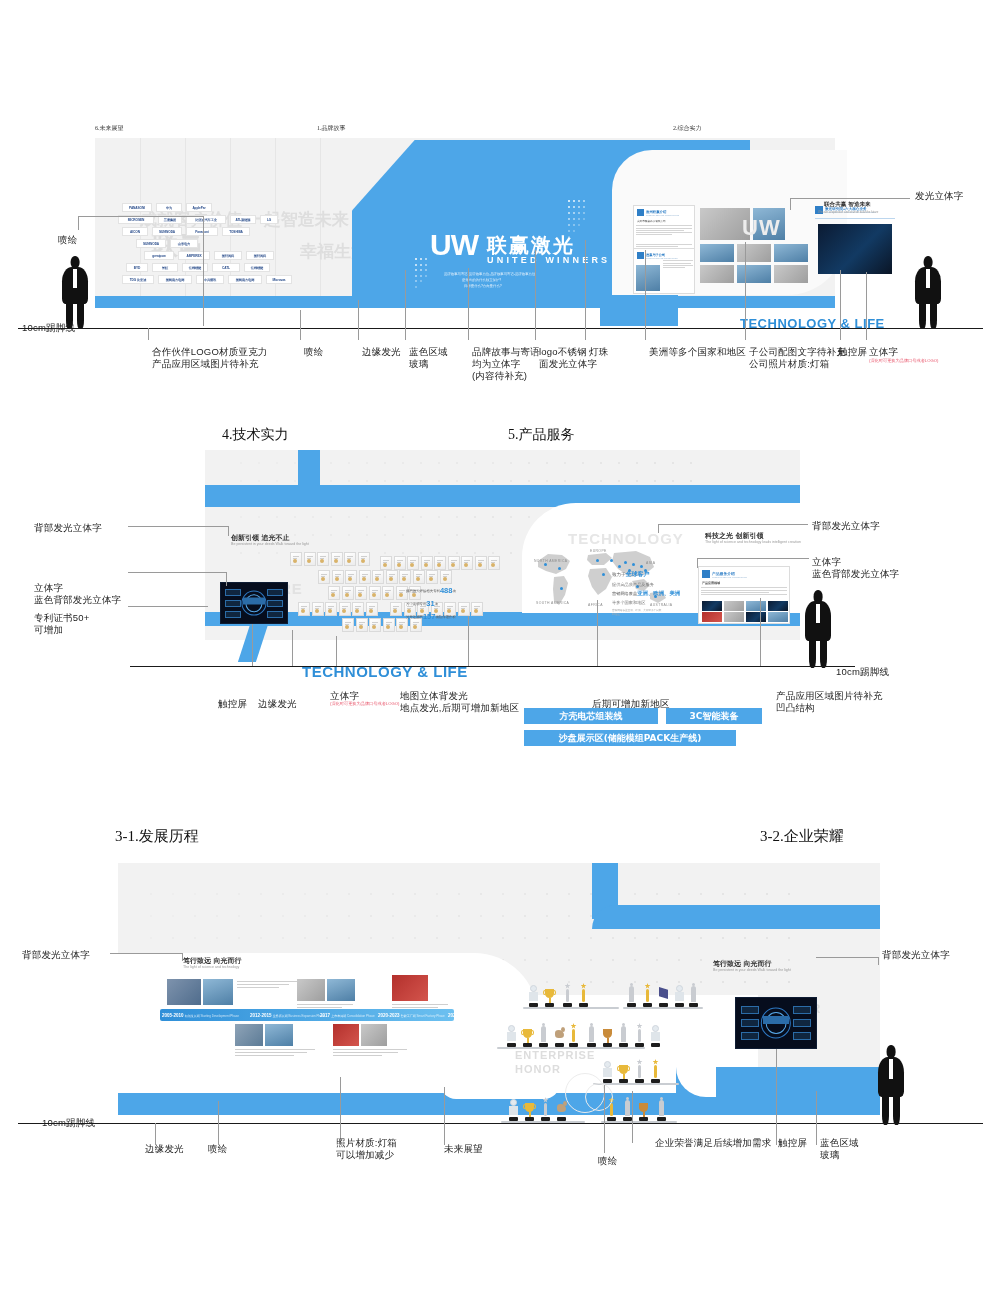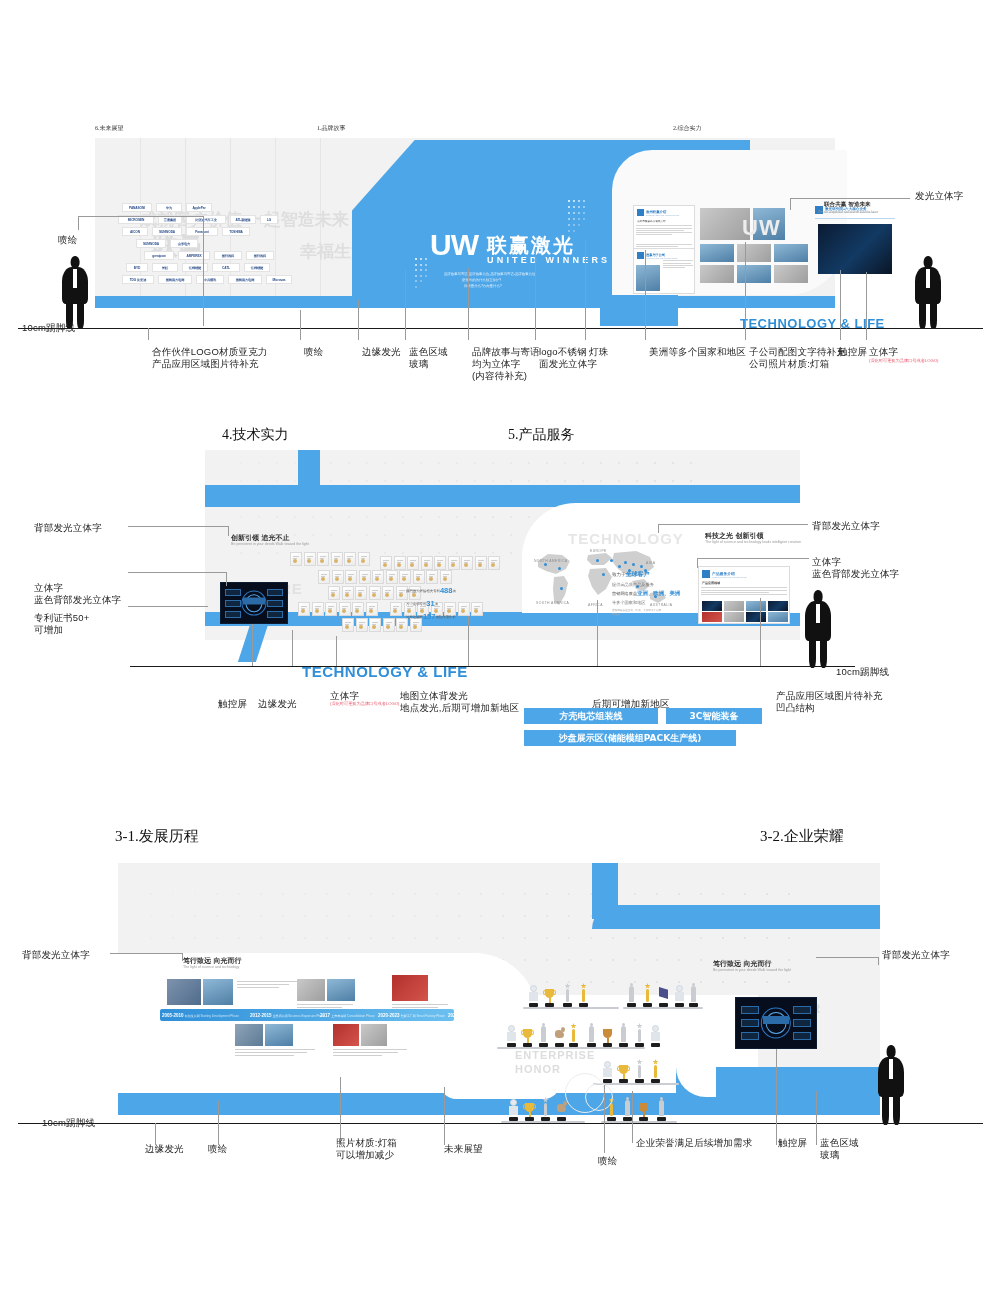--- a/index.html
+++ b/index.html
@@ -1402,18 +1402,18 @@
   </div>
 
   <div class="lbl" style="left:22px; top:144px;">背部发光立体字</div>
   <div class="lbl" style="left:42px; top:312px;">10cm踢脚线</div>
   <div class="lbl" style="left:145px; top:338px;">边缘发光</div>
   <div class="lbl" style="left:208px; top:338px;">喷绘</div>
   <div class="lbl" style="left:336px; top:332px;">照片材质:灯箱
 可以增加减少</div>
   <div class="lbl" style="left:444px; top:338px;">未来展望</div>
   <div class="lbl" style="left:598px; top:350px;">喷绘</div>
-  <div class="lbl" style="left:636px; top:332px;">企业荣誉满足后续增加需求</div>
+  <div class="lbl" style="left:655px; top:332px;">企业荣誉满足后续增加需求</div>
   <div class="lbl" style="left:778px; top:332px;">触控屏</div>
   <div class="lbl" style="left:820px; top:332px;">蓝色区域
 玻璃</div>
   <div class="lbl" style="left:882px; top:144px;">背部发光立体字</div>
 </div>
 
 </body></html>

